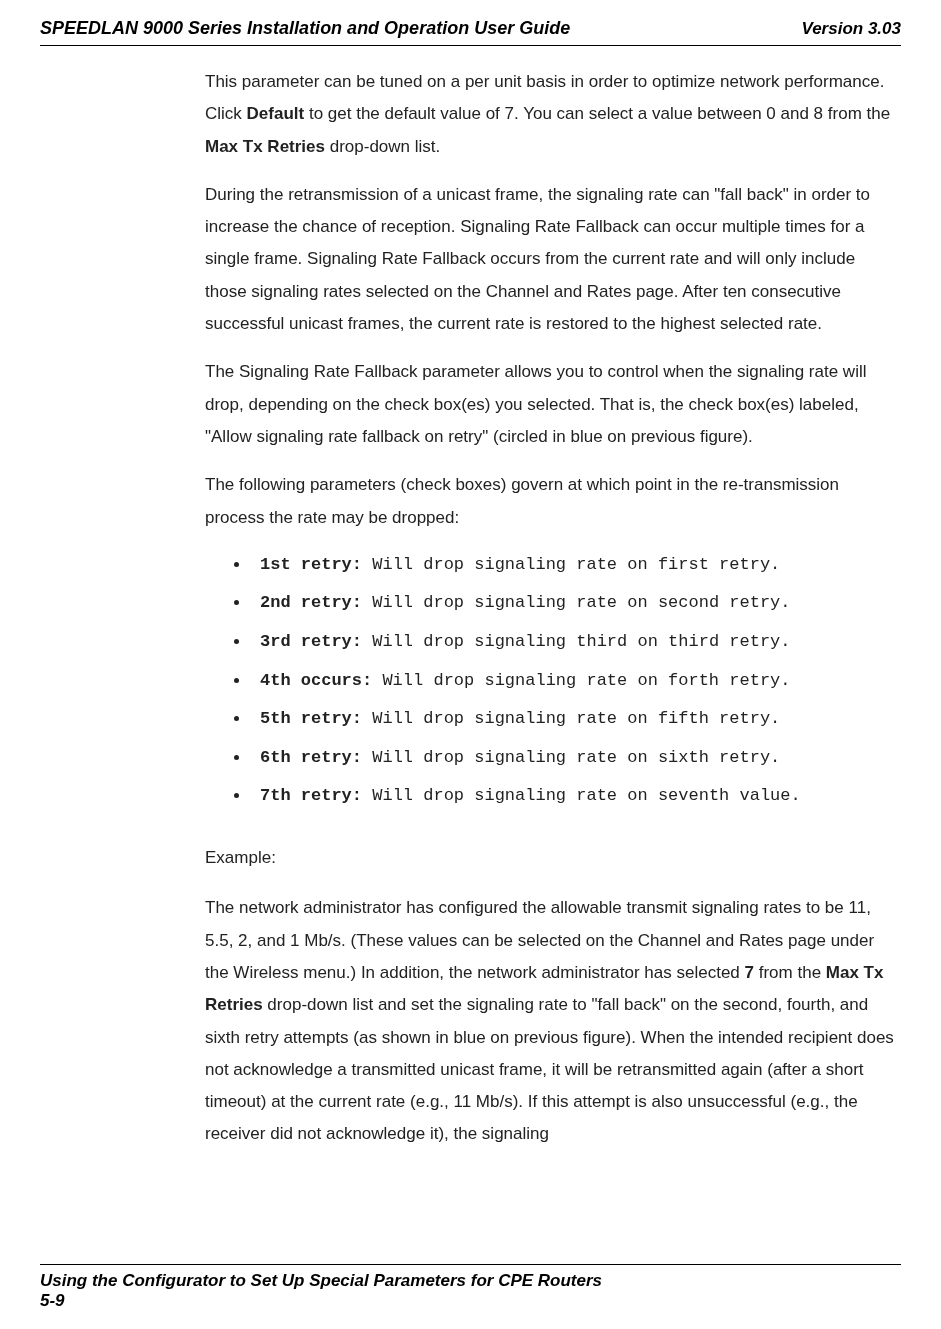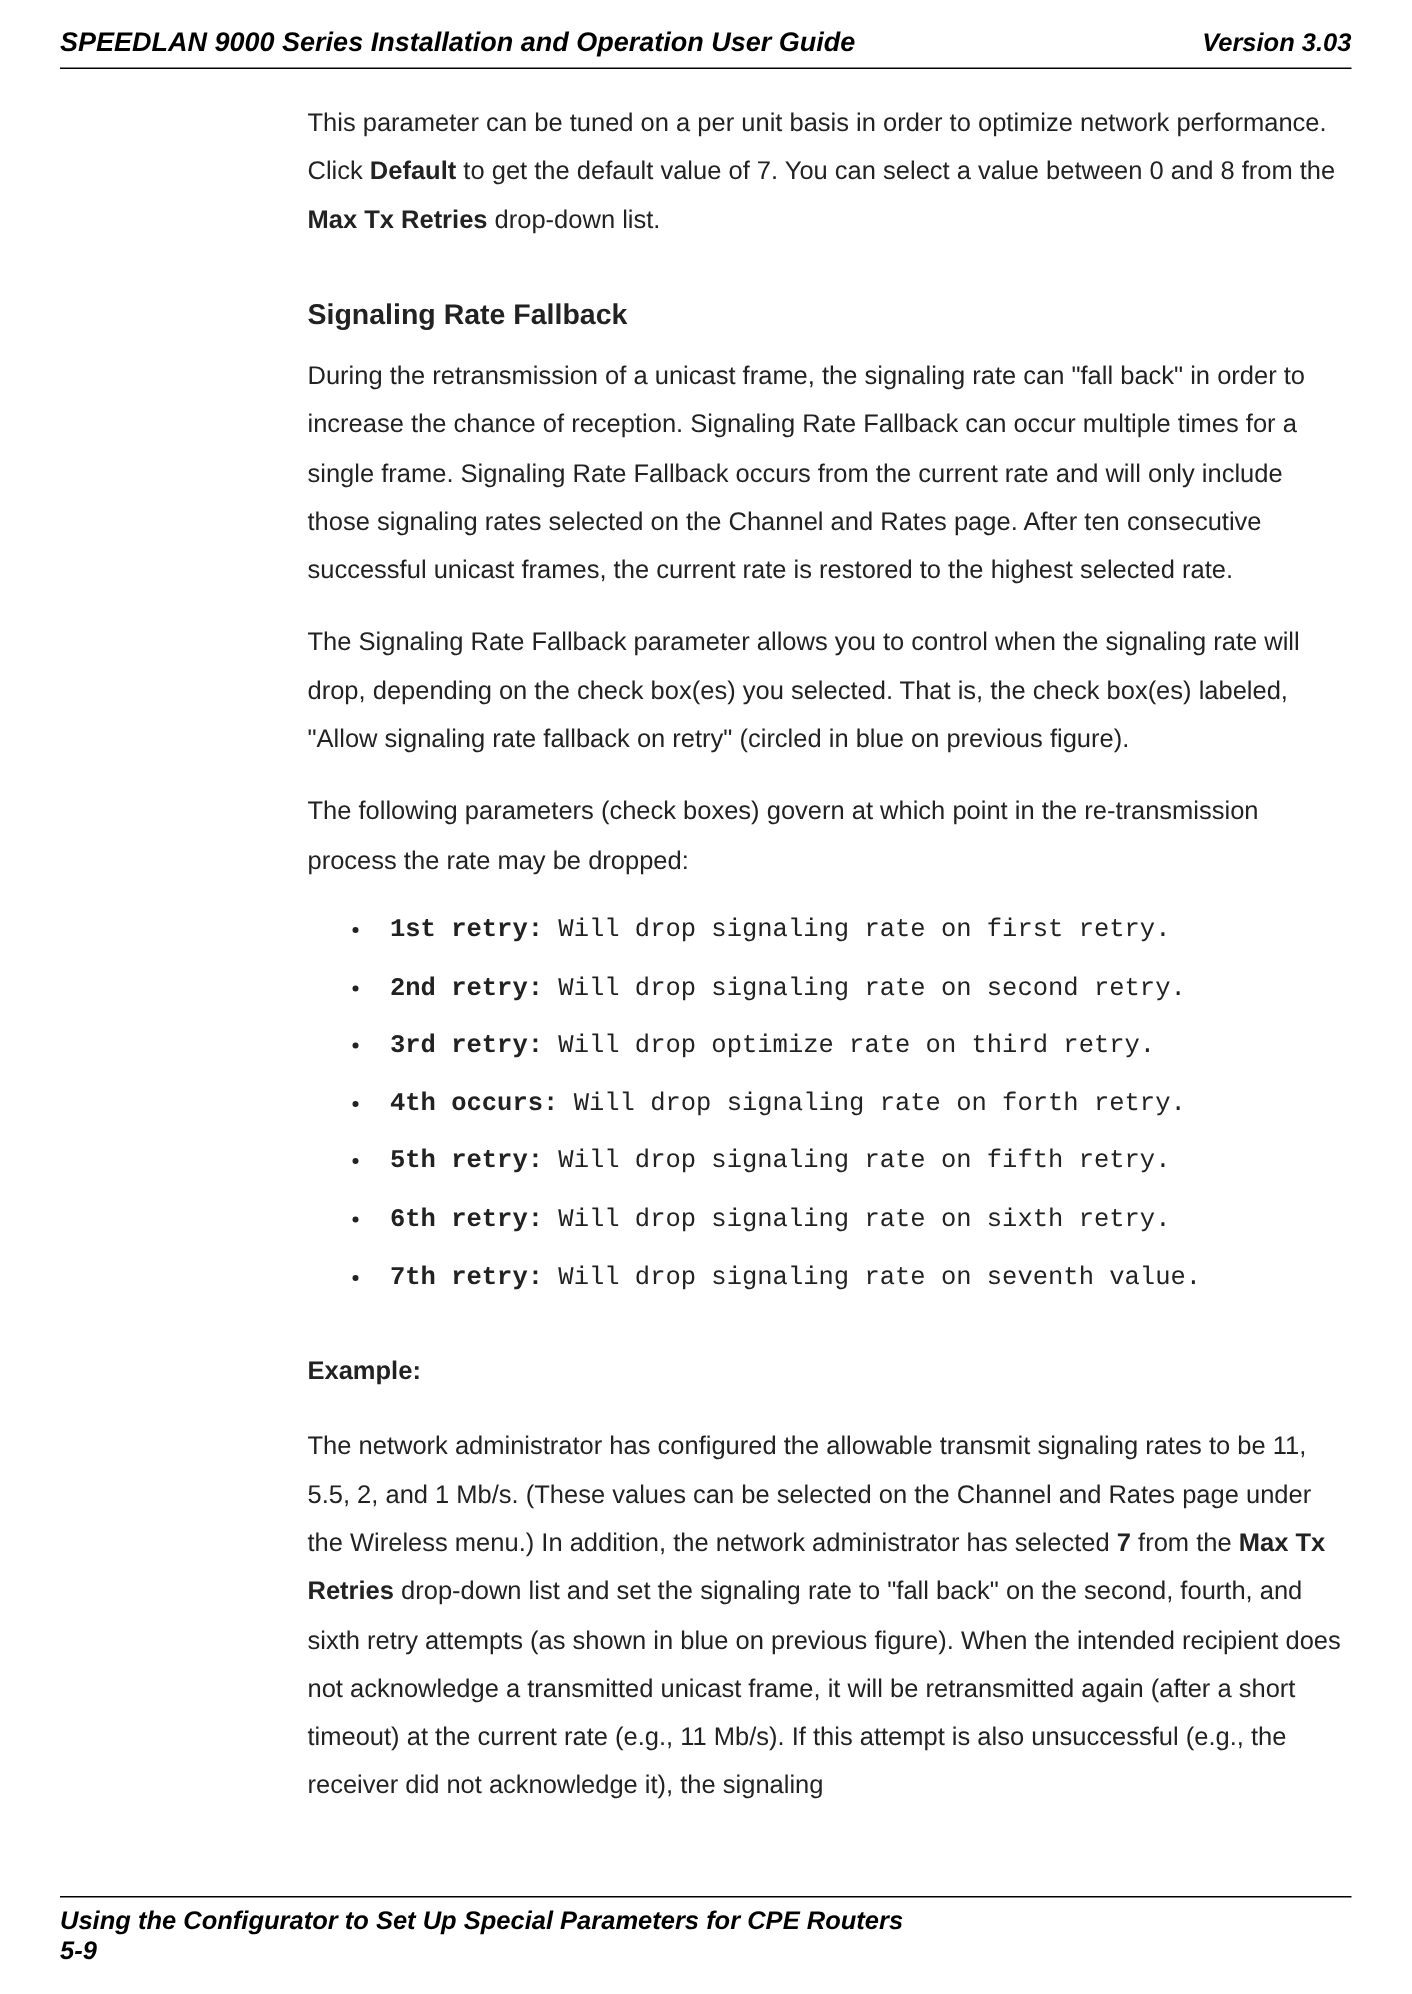--- a/index.html
+++ b/index.html
@@ -58,21 +58,21 @@
     padding: 0;
   }
   ul.retries li {
     margin: 0 0 8px 0;
     padding-left: 10px;
     font-size: 17px;
     line-height: 1.8;
     font-family: Liberation Mono, monospace;
   }
   .example-label {
-    font-weight: 700;
+    font-weight: 400;
     margin: 30px 0 18px 0;
     font-size: 17px;
   }
   .footer {
     position: absolute;
     bottom: 18px;
     left: 40px;
     right: 40px;
     border-top: 1.5px solid #000;
     padding-top: 6px;
@@ -92,30 +92,29 @@
     <span class="title">SPEEDLAN 9000 Series Installation and Operation User Guide</span>
     <span class="version">Version 3.03</span>
   </div>
 
   <div class="content">
 
     <p class="para">
       <span>This parameter can be tuned on a per unit basis in order to optimize network performance. Click </span><strong>Default</strong><span> to get the default value of 7. You can select a value between 0 and 8 from the </span><strong>Max Tx Retries</strong><span> drop-down list.</span>
     </p>
 
-    <div class="section-heading">Signaling Rate Fallback</div>
 
     <p class="para">During the retransmission of a unicast frame, the signaling rate can "fall back" in order to increase the chance of reception. Signaling Rate Fallback can occur multiple times for a single frame. Signaling Rate Fallback occurs from the current rate and will only include those signaling rates selected on the Channel and Rates page. After ten consecutive successful unicast frames, the current rate is restored to the highest selected rate.</p>
     <p class="para">The Signaling Rate Fallback parameter allows you to control when the signaling rate will drop, depending on the check box(es) you selected. That is, the check box(es) labeled, "Allow signaling rate fallback on retry" (circled in blue on previous figure).</p>
     <p class="para">The following parameters (check boxes) govern at which point in the re-transmission process the rate may be dropped:</p>
 
     <ul class="retries">
       <li><strong>1st retry:</strong><span> Will drop signaling rate on first retry.</span></li>
       <li><strong>2nd retry:</strong><span> Will drop signaling rate on second retry.</span></li>
-      <li><strong>3rd retry:</strong><span> Will drop optimize rate on third retry.</span></li>
+      <li><strong>3rd retry:</strong><span> Will drop signaling third on third retry.</span></li>
       <li><strong>4th occurs:</strong><span> Will drop signaling rate on forth retry.</span></li>
       <li><strong>5th retry:</strong><span> Will drop signaling rate on fifth retry.</span></li>
       <li><strong>6th retry:</strong><span> Will drop signaling rate on sixth retry.</span></li>
       <li><strong>7th retry:</strong><span> Will drop signaling rate on seventh value.</span></li>
     </ul>
 
     <div class="example-label">Example:</div>
 
     <p class="para">
       <span>The network administrator has configured the allowable transmit signaling rates to be 11, 5.5, 2, and 1 Mb/s. (These values can be selected on the Channel and Rates page under the Wireless menu.) In addition, the network administrator has selected </span><strong>7</strong><span> from the </span><strong>Max Tx Retries</strong><span> drop-down list and set the signaling rate to "fall back" on the second, fourth, and sixth retry attempts (as shown in blue on previous figure). When the intended recipient does not acknowledge a transmitted unicast frame, it will be retransmitted again (after a short timeout) at the current rate (e.g., 11 Mb/s). If this attempt is also unsuccessful (e.g., the receiver did not acknowledge it), the signaling</span>

